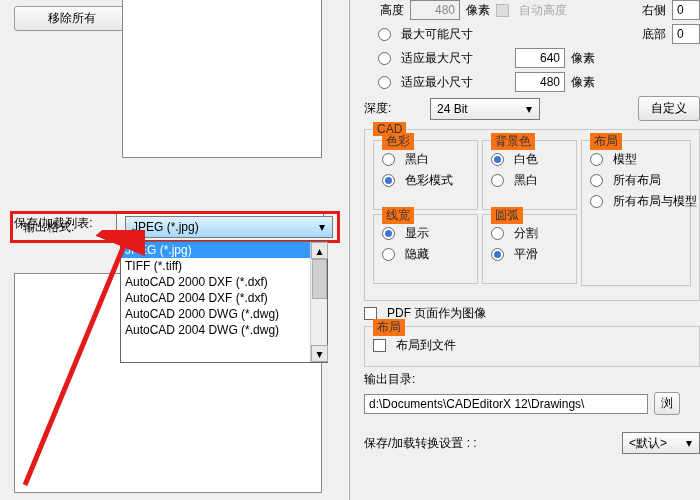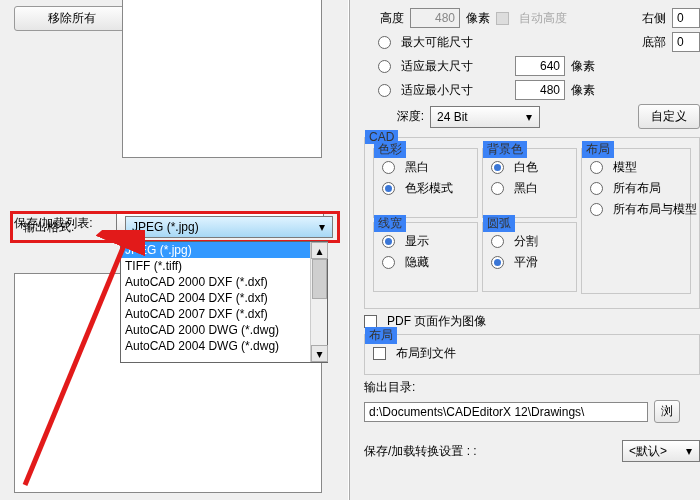--- a/index.html
+++ b/index.html
@@ -15,21 +15,21 @@
   .combo { position: relative; background: linear-gradient(#fff,#e8e8e8); border: 1px solid #7a7a7a; height: 22px; display: flex; align-items: center; padding: 0 18px 0 6px; }
   .combo .arrow { position: absolute; right: 2px; top: 2px; width: 16px; height: 16px; display:flex; align-items:center; justify-content:center;}
   .highlight { border: 3px solid #e21a1a; }
   .dropdown { position: absolute; background: #fff; border: 1px solid #666; font-size: 12px; z-index: 5; }
   .dropdown .opt { padding: 1px 4px; white-space: nowrap; }
   .dropdown .sel { background: #3399ff; color: #fff; }
   .dd-scroll { position:absolute; right:0; top:0; width:17px; height:100%; background:#efefef; border-left:1px solid #ccc;}
   .dd-scroll .thumb{position:absolute; top:17px; left:1px; width:15px; height:40px; background:#cfcfcf; border:1px solid #aaa;}
   .dd-scroll .ab{position:absolute; left:0; width:17px; height:17px; background:#e8e8e8; border:1px solid #aaa; display:flex;align-items:center;justify-content:center;}
   .fieldset { border: 1px solid #c8c8c8; padding: 6px 8px 8px 8px; margin: 4px 0; position: relative; }
-  .fieldset .legend { position: absolute; top: -8px; left: 0; background: #3b82f6; padding: 0 4px; color:#333;}
+  .fieldset .legend { position: absolute; top: -8px; left: 8px; background: #f97316; padding: 0 4px; color:#333;}
   .radio { width: 13px; height: 13px; border-radius: 50%; border: 1px solid #666; background:#fff; display:inline-flex; align-items:center; justify-content:center; margin-right:4px; flex:none;}
   .radio.checked::after { content:""; width:7px; height:7px; border-radius:50%; background:#3a76d6;}
   .chk { width: 13px; height: 13px; border: 1px solid #666; background:#fff; display:inline-block; margin-right:4px; flex:none;}
   .txt { background:#fff; border:1px solid #888; height:20px; padding:0 4px; }
   .txt.ro{ background:#f0f0f0; color:#888;}
   .subcol { display:inline-block; vertical-align:top; }
   .arrow-annotation { position:absolute; left:15px; top:230px; width:130px; height:260px; z-index:20; pointer-events:none;}
 </style>
 </head>
 <body>
@@ -59,36 +59,35 @@
     <label class="lbl">启用预览</label>
   </div>
   <div class="listbox" style="position:absolute; left:14px; top:273px; width:308px; height:220px;"></div>
 
   
   <div class="dropdown" style="left:120px; top:241px; width:208px; height:122px;">
     <div class="opt sel">JPEG (*.jpg)</div>
     <div class="opt">TIFF (*.tiff)</div>
     <div class="opt">AutoCAD 2000 DXF (*.dxf)</div>
     <div class="opt">AutoCAD 2004 DXF (*.dxf)</div>
-    <div class="opt">AutoCAD 2007 DXF (*.dxf)</div>
     <div class="opt">AutoCAD 2000 DWG (*.dwg)</div>
     <div class="opt">AutoCAD 2004 DWG (*.dwg)</div>
     <div class="dd-scroll">
       <div class="ab" style="top:0">▴</div>
       <div class="thumb"></div>
       <div class="ab" style="bottom:0">▾</div>
     </div>
   </div>
 </div>
 
 <div class="vline"></div>
 
 <div class="panel right">
 
-  <div class="row" style="margin-top:8px;">
+  <div class="row" style="margin-top:0;">
     <label class="lbl" style="width:40px;text-align:right;">高度</label>
     <input class="txt ro" style="width: 50px; text-align: right;" value="480">
     <label class="lbl">像素</label>
     <span class="chk" style="background:#ddd;border-color:#bbb;"></span>
     <label class="lbl" style="color:#aaa;">自动高度</label>
     <div style="flex:1"></div>
     <label class="lbl">右侧</label>
     <input class="txt" style="width: 28px;" value="0">
   </div>
   <div class="row">
@@ -107,21 +106,21 @@
     <label class="lbl">像素</label>
   </div>
   <div class="row">
     <div style="width:8px;"></div>
     <span class="radio"></span>
     <label class="lbl" style="width:108px;">适应最小尺寸</label>
     <input class="txt" style="width: 50px; text-align: right;" value="480">
     <label class="lbl">像素</label>
   </div>
   <div class="row">
-    <label class="lbl" style="width:60px;text-align:right;">深度:</label>
+    <label class="lbl" style="width:60px;">深度:</label>
     <div class="combo" style="width:110px;">
         <span>24 Bit</span>
         <span class="arrow">▾</span>
       </div>
     <div style="flex:1"></div>
     <button class="btn">自定义</button>
   </div>
 
   <div class="fieldset" style="margin-top:8px; padding-bottom:10px;">
     <span class="legend">CAD</span>

